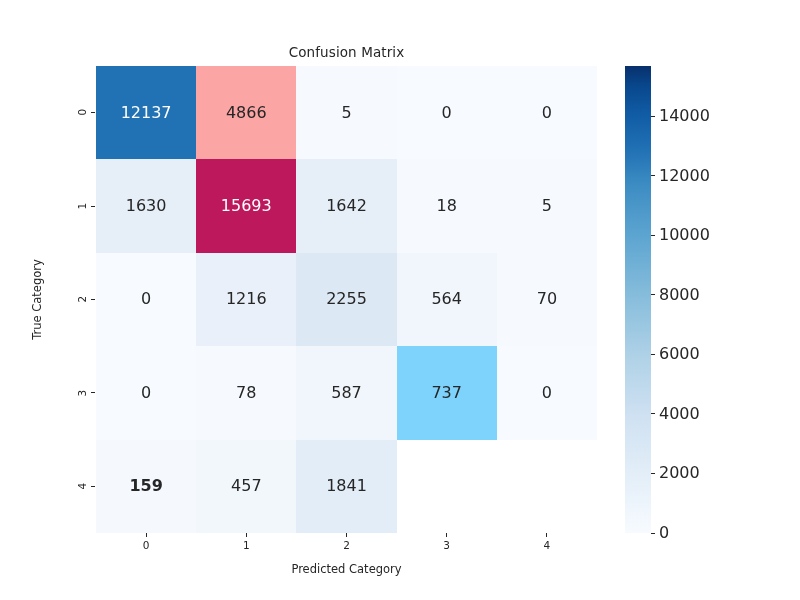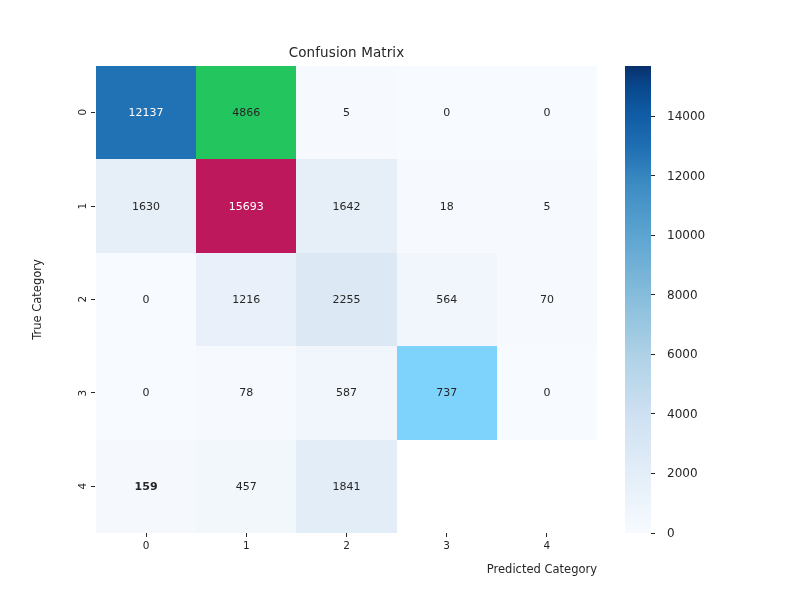--- a/index.html
+++ b/index.html
@@ -48,21 +48,21 @@
     grid-template-columns: repeat(5, 1fr);
     grid-template-rows: repeat(5, 1fr);
   }
   .cell {
     position: relative;
     display: flex;
     align-items: center;
     justify-content: center;
   }
   .cell-text {
-    font-size: 11px;
+    font-size: 16px;
     line-height: 1;
     user-select: none;
   }
   .cell-text.dark  { color: #262626; }
   .cell-text.light { color: #ffffff; }
 
   
   #y-tick-labels {
     position: absolute;
     left: 0; top: 66px;
@@ -129,21 +129,21 @@
     font-size: 10.5px;
     color: #262626;
     margin-top: 3px;
     line-height: 1;
   }
   #x-axis-title {
     position: absolute;
     left: 96px;
     top: 562px;
     width: 501px;
-    text-align: right;
+    text-align: center;
     font-size: 11.5px;
     color: #262626;
     white-space: nowrap;
   }
 
   
   #colorbar-wrap {
     position: absolute;
     left: 625px;
     top: 66px;
@@ -183,39 +183,39 @@
     height: 0;
     display: flex;
     align-items: center;
   }
   .cb-tick-mark {
     width: 4px;
     height: 1px;
     background: #262626;
   }
   .cb-tick-label {
-    font-size: 12px;
-    color: #262626;
-    margin-left: 12px;
+    font-size: 16px;
+    color: #262626;
+    margin-left: 4px;
     line-height: 1;
     white-space: nowrap;
   }
 </style>
 </head>
 <body>
 
 <div id="figure">
 
   <div id="chart-title">Confusion Matrix</div>
 
   <div id="heatmap">
       <div class="cell" style="background: rgb(33, 113, 181);">
         <span class="cell-text light">12137</span>
       </div>
-      <div class="cell" style="background: #22c55e;">
+      <div class="cell" style="background: #fca5a5;">
         <span class="cell-text dark">4866</span>
       </div>
       <div class="cell" style="background: rgb(246, 250, 254);">
         <span class="cell-text dark">5</span>
       </div>
       <div class="cell" style="background: rgb(247, 251, 255);">
         <span class="cell-text dark">0</span>
       </div>
       <div class="cell" style="background: rgb(247, 251, 255);">
         <span class="cell-text dark">0</span>

